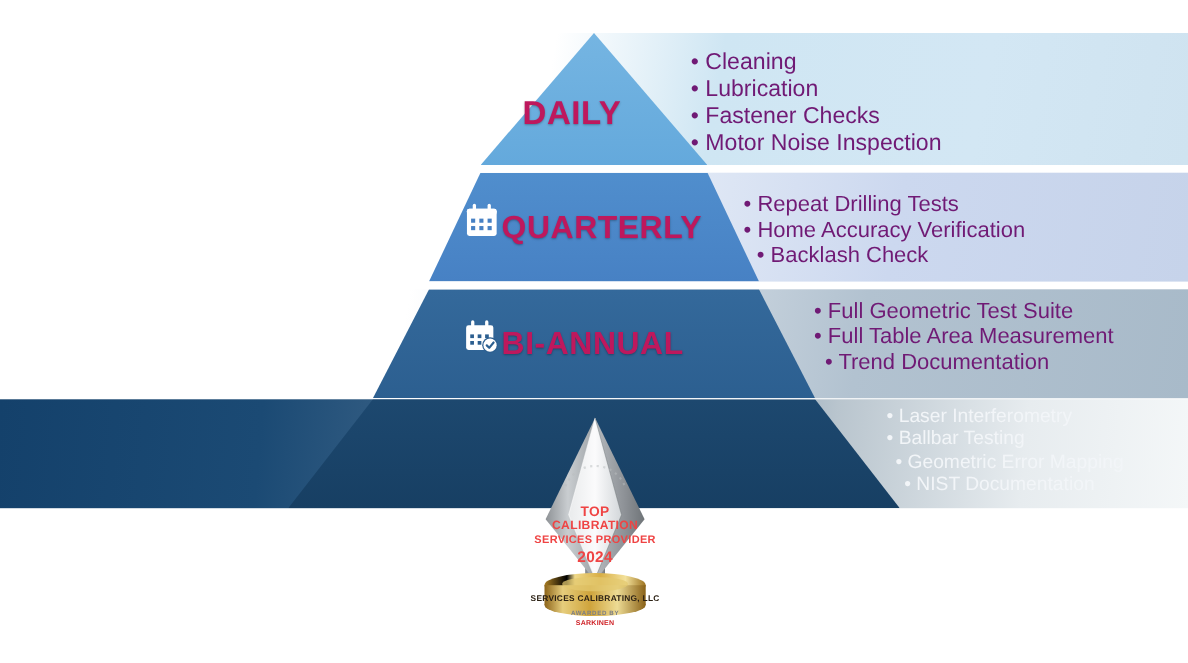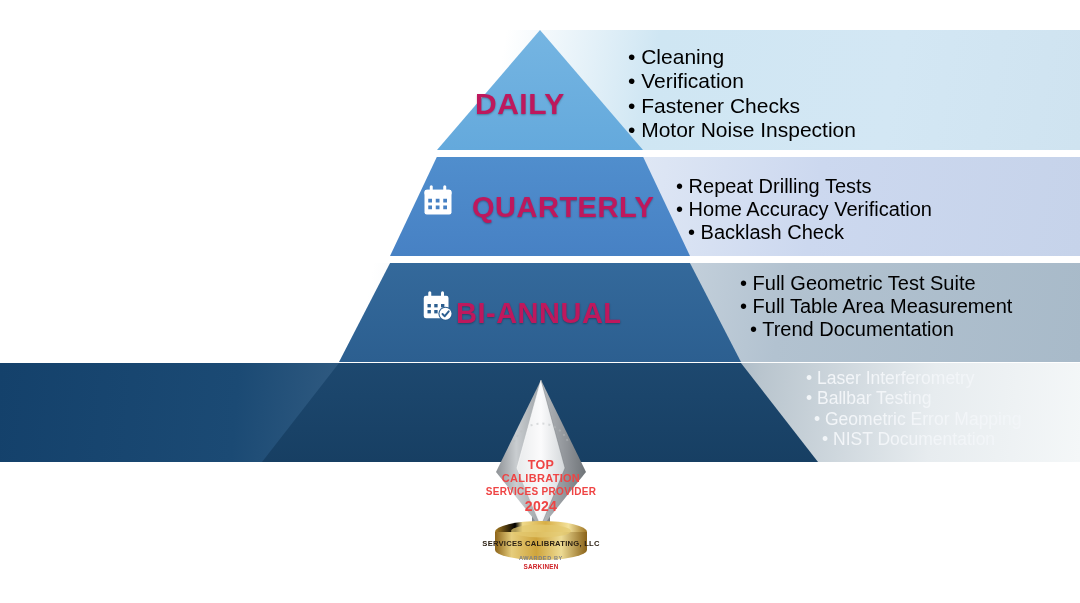--- a/index.html
+++ b/index.html
@@ -55,33 +55,33 @@
     user-select:none;
   }
   .tier-label .txt{
     font-weight:bold;
     letter-spacing:.5px;
     line-height:1;
     white-space:nowrap;
   }
   #label-daily{left:437px;top:62px;width:206px;height:84px;}
   #label-daily .txt{font-size:30px;}
-  #label-quarterly{left:420px;top:162px;width:240px;height:90px;gap:16px;}
+  #label-quarterly{left:420px;top:162px;width:240px;height:90px;}
   #label-quarterly .txt{font-size:29px;}
   #label-biannual{left:420px;top:268px;width:240px;height:90px;}
   #label-biannual .txt{font-size:29px;}
   #label-annual{left:20px;top:366px;width:215px;height:92px;}
   #label-annual .txt{font-size:31px;}
 
   .tier-icon{display:block;margin-bottom:8px;}
 
   
   .bullets{
     position:absolute;
-    color:#000000;
+    color:#701a75;
     line-height:1.16;
     white-space:nowrap;
   }
   .bullets div{display:block;}
   #bul-daily{left:628px;top:45px;font-size:21px;}
   #bul-quarterly{left:676px;top:175px;font-size:20px;}
   #bul-quarterly div:nth-child(3){padding-left:12px;}
   #bul-biannual{left:740px;top:272px;font-size:20px;}
   #bul-biannual div:nth-child(3){padding-left:10px;}
   #bul-annual{left:806px;top:368px;font-size:17.5px;color:#f2f5f8;}
@@ -169,21 +169,21 @@
         <circle cx="34" cy="33" r="8" fill="#ffffff"></circle>
         <path d="M30 33.3 L33 36.3 L38.3 29.8" fill="none" stroke="#2c5f90" stroke-width="2.6" stroke-linecap="round" stroke-linejoin="round"></path>
       </svg>
     </span>
     <span class="txt">BI-ANNUAL</span>
   </div>
 
 
   <div class="bullets" id="bul-daily">
     <div>• Cleaning</div>
-    <div>• Verification</div>
+    <div>• Lubrication</div>
     <div>• Fastener Checks</div>
     <div>• Motor Noise Inspection</div>
   </div>
 
   <div class="bullets" id="bul-quarterly">
     <div>• Repeat Drilling Tests</div>
     <div>• Home Accuracy Verification</div>
     <div>• Backlash Check</div>
   </div>
 

